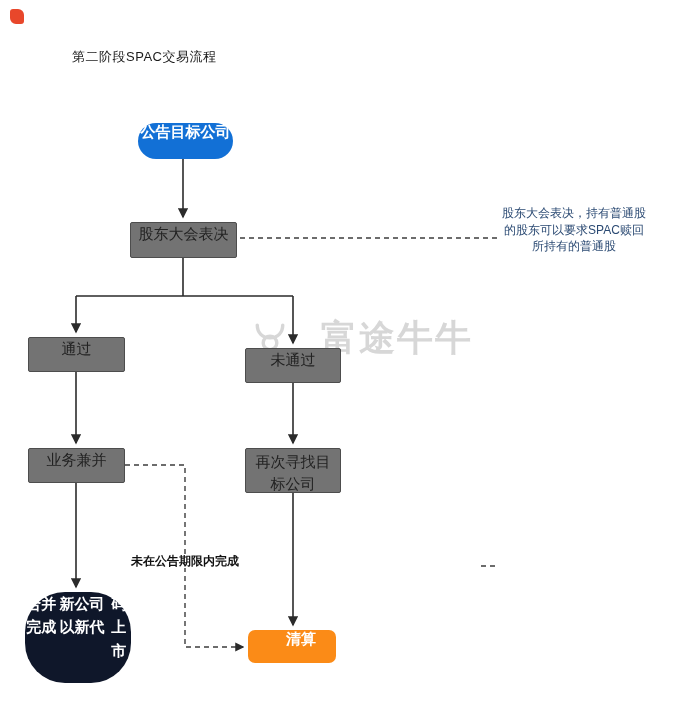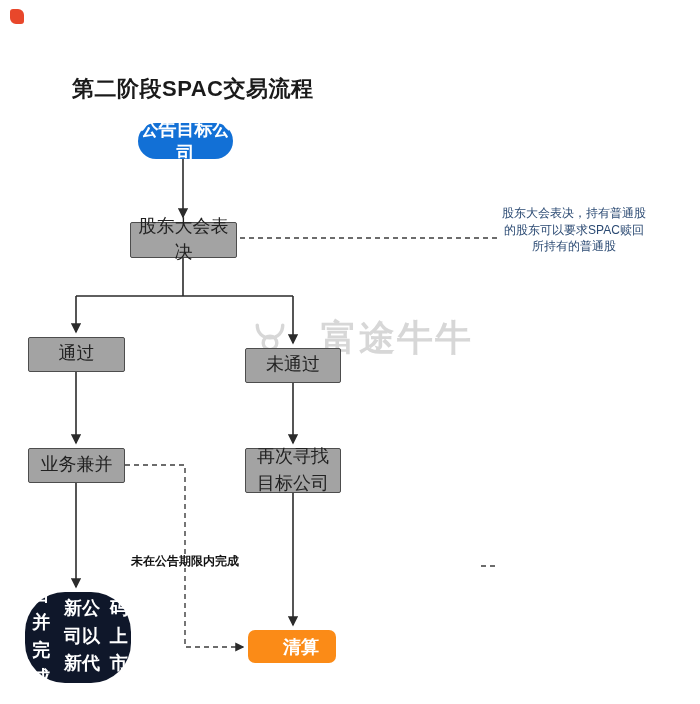--- a/index.html
+++ b/index.html
@@ -11,25 +11,24 @@
     width: 700px;
     height: 704px;
     background: #ffffff;
     overflow: hidden;
   }
 
   .page-title {
     position: absolute;
     left: 72px;
     top: 48px;
-    font-size: 22px;
-    font-weight: bold;
+    font-size: 13px;
+    font-weight: normal;
     color: #1a1a1a;
     letter-spacing: 0.5px;
-    margin-top: 26px;
   }
 
   .corner-mark {
     position: absolute;
     left: 10px;
     top: 9px;
     width: 14px;
     height: 15px;
     background: #e8472b;
     border-radius: 3px 6px 3px 6px;
@@ -37,30 +36,29 @@
 
   .connector-layer {
     position: absolute;
     left: 0; top: 0;
     width: 700px; height: 704px;
   }
 
   .node {
     position: absolute;
     display: flex;
-    align-items: center;
+    align-items: flex-start;
     justify-content: center;
     text-align: center;
-    font-size: 18px;
+    font-size: 15px;
     color: #222222;
-    font-family: Liberation Mono, monospace;
   }
 
   .node.rect {
-    background: #a3a3a3;
+    background: #737373;
     border: 1px solid #4d4d4d;
     border-radius: 2px;
     line-height: 1.45;
   }
 
   .node.pill {
     background: #1270d6;
     color: #ffffff;
     font-weight: bold;
     border-radius: 18px;

